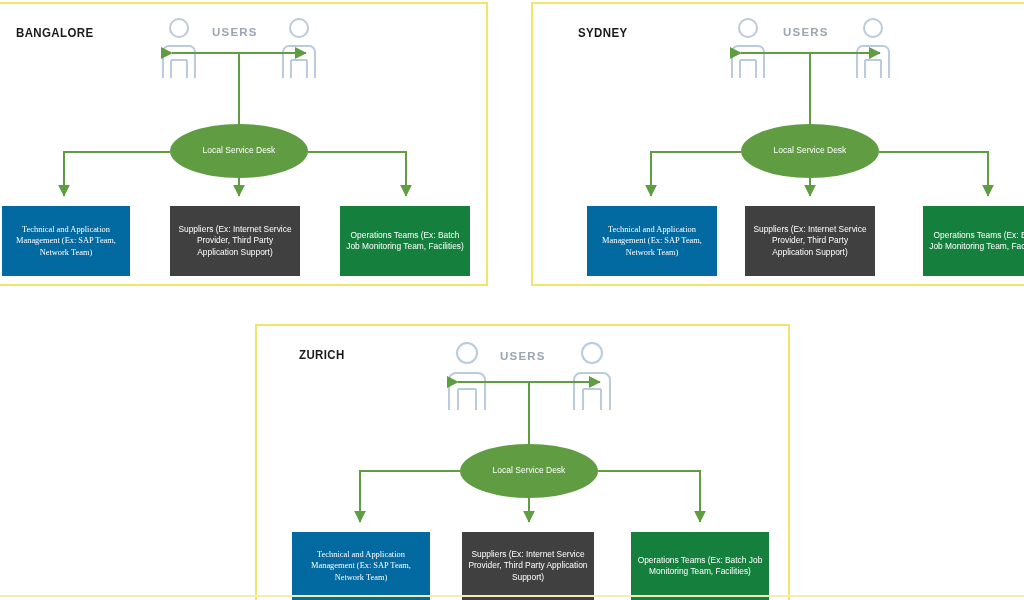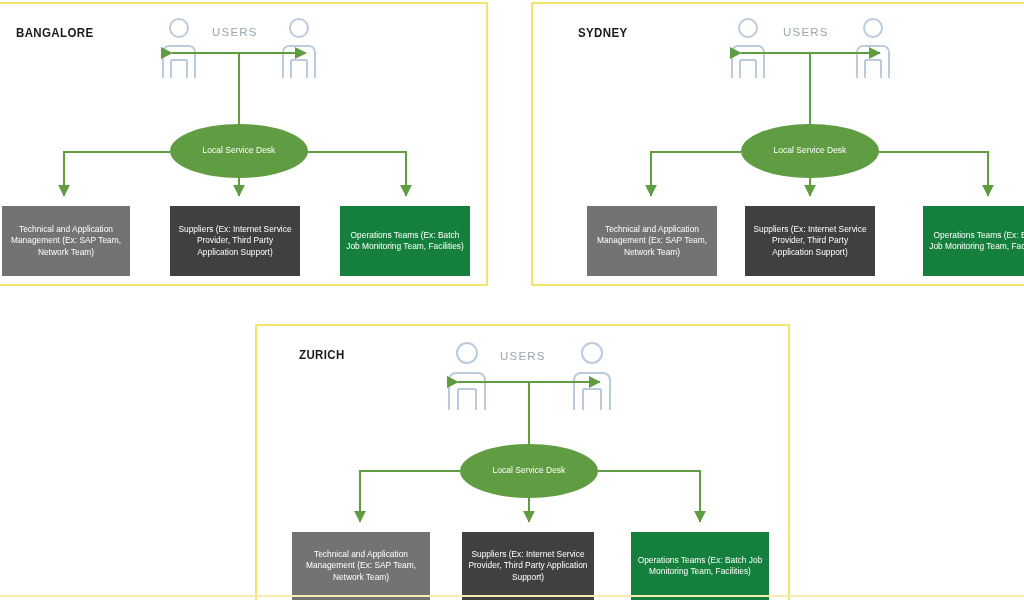--- a/index.html
+++ b/index.html
@@ -35,21 +35,21 @@
   #panel-sydney    .panel-title { left: 45px; top: 22px; }
   #panel-zurich    .panel-title { left: 42px; top: 22px; }
 
   .canvas { position: absolute; inset: 0; }
   .canvas svg { position: absolute; left: 0; top: 0; overflow: visible; }
 
   .users-label {
     position: absolute;
     color: #9aa6b2;
     font-size: 11.5px;
-    font-weight: normal;
+    font-weight: bold;
     letter-spacing: 1.2px;
     white-space: nowrap;
   }
 
   .lsd-ellipse {
     position: absolute;
     background: #5f9c42;
     border-radius: 50%;
     display: flex;
     align-items: center;
@@ -65,21 +65,21 @@
     position: absolute;
     display: flex;
     align-items: center;
     justify-content: center;
     text-align: center;
     color: #ffffff;
     font-size: 8.4px;
     line-height: 1.32;
     padding: 4px 6px;
   }
-  .leaf-blue  { background: #737373; }
+  .leaf-blue  { background: #0369a1; font-family: Liberation Serif, serif; }
   .leaf-gray  { background: #404040; }
   .leaf-amber { background: #15803d; }
 
   .bottom-rule {
     position: absolute;
     left: 0; top: 595px;
     width: 1024px; height: 2px;
     background: #f7ecb0;
   }
 </style>

